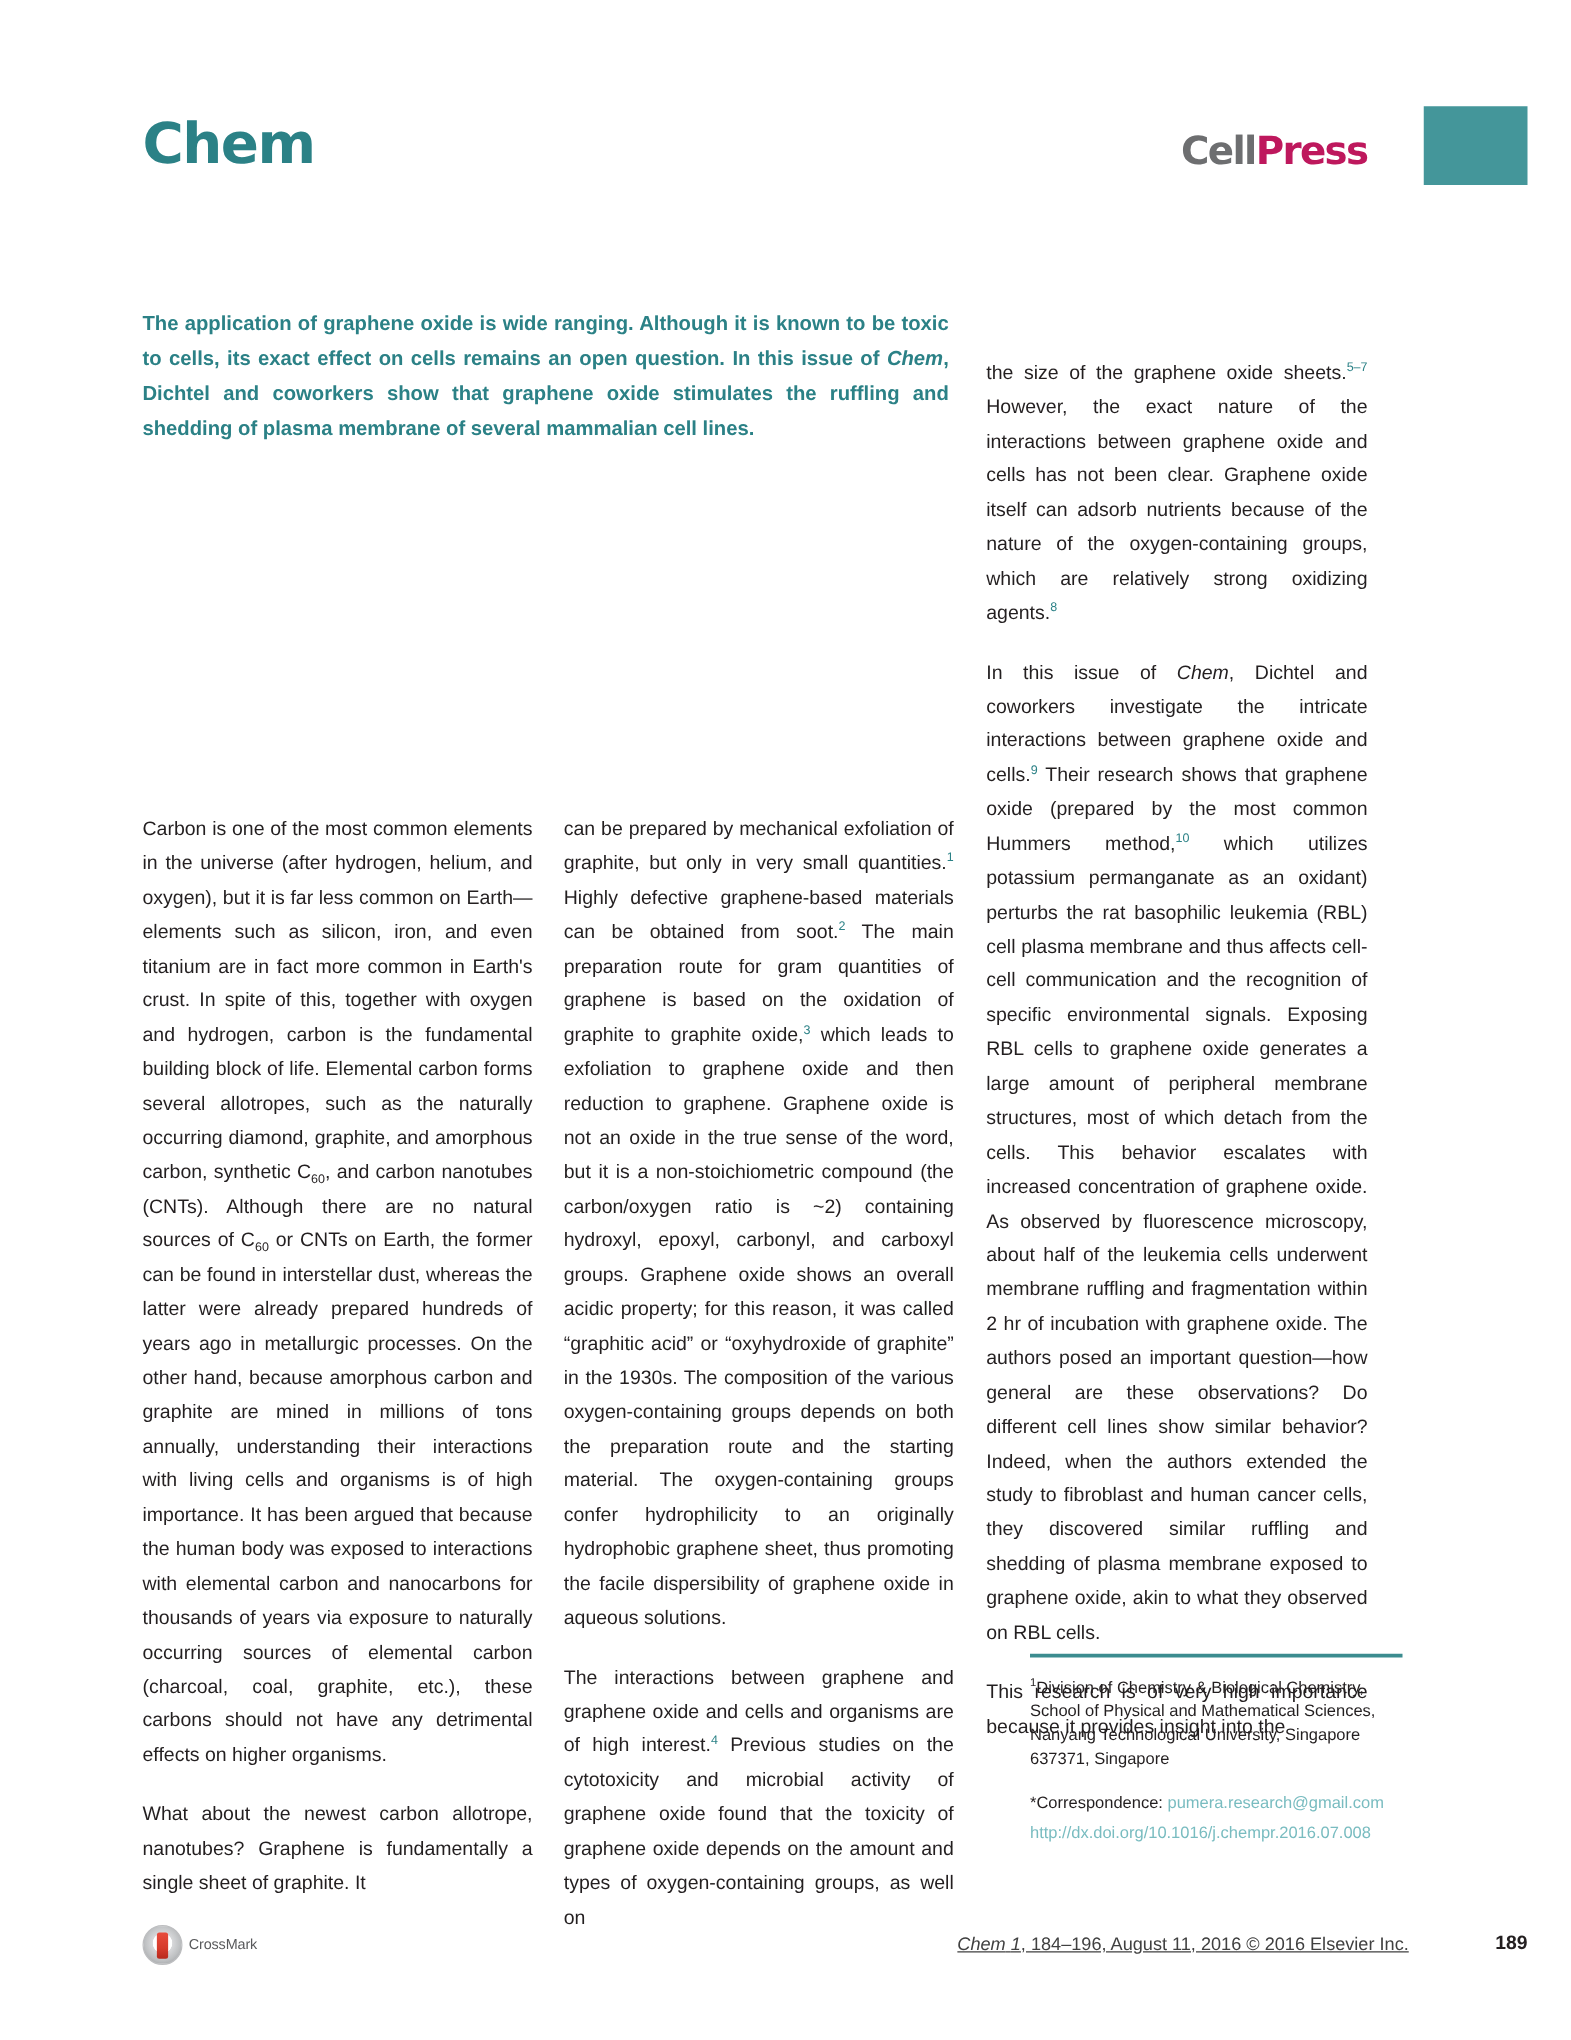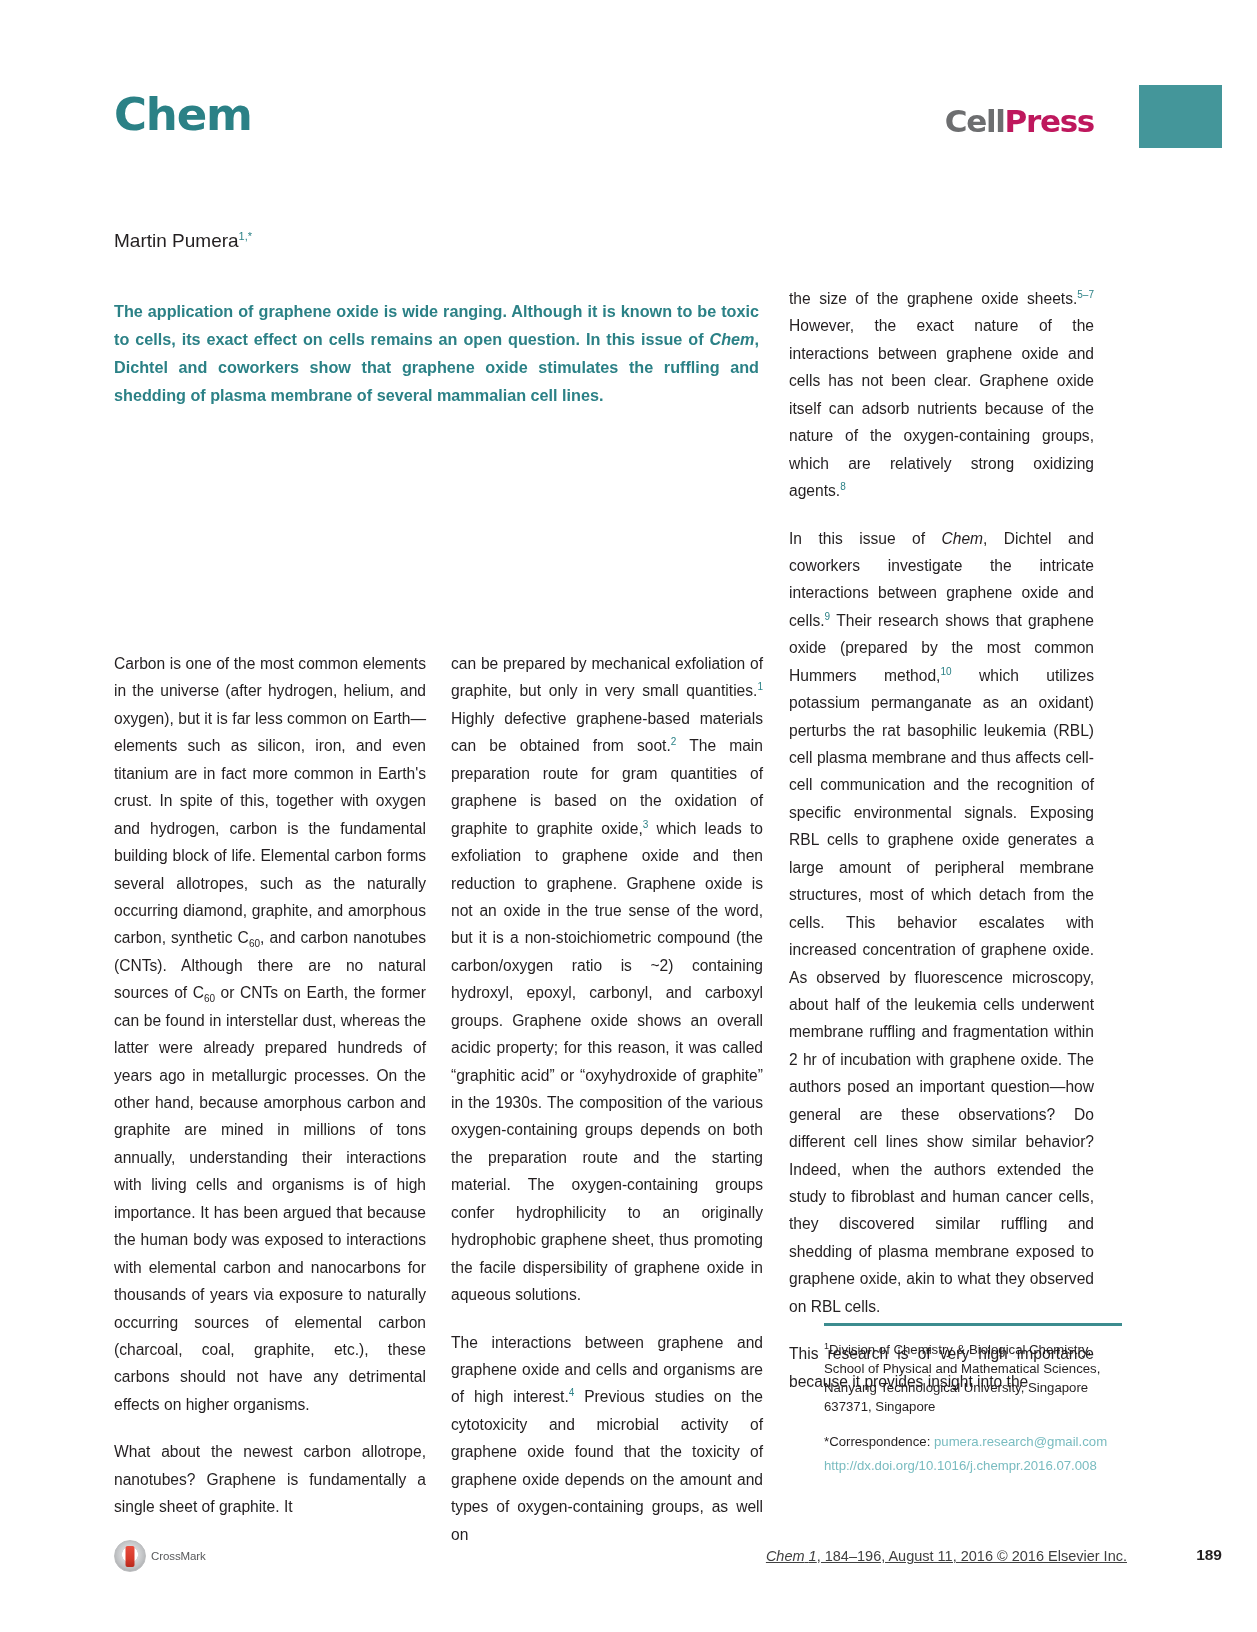--- a/index.html
+++ b/index.html
@@ -228,23 +228,20 @@
 
 <div class="masthead">
   <div class="journal-logo">Chem</div>
   <div class="cellpress-logo">
     <span class="cp-cell">Cell</span><span class="cp-press">Press</span>
   </div>
   <div class="cellpress-block"></div>
 </div>
 
 <div class="title-area">
-  <div class="authors">
-    <span>Martin Pumera</span><sup>1,*</sup>
-  </div>
   <div class="blurb">
     <span>The application of graphene oxide is wide ranging. Although it is known to be toxic to cells, its exact effect on cells remains an open question. In this issue of </span><em>Chem</em><span>, Dichtel and coworkers show that graphene oxide stimulates the ruffling and shedding of plasma membrane of several mammalian cell lines.</span>
   </div>
 </div>
 
 <div class="col" id="col1">
   <p><span>Carbon is one of the most common elements in the universe (after hydrogen, helium, and oxygen), but it is far less common on Earth—elements such as silicon, iron, and even titanium are in fact more common in Earth's crust. In spite of this, together with oxygen and hydrogen, carbon is the fundamental building block of life. Elemental carbon forms several allotropes, such as the naturally occurring diamond, graphite, and amorphous carbon, synthetic C</span><sub>60</sub><span>, and carbon nanotubes (CNTs). Although there are no natural sources of C</span><sub>60</sub><span> or CNTs on Earth, the former can be found in interstellar dust, whereas the latter were already prepared hundreds of years ago in metallurgic processes. On the other hand, because amorphous carbon and graphite are mined in millions of tons annually, understanding their interactions with living cells and organisms is of high importance. It has been argued that because the human body was exposed to interactions with elemental carbon and nanocarbons for thousands of years via exposure to naturally occurring sources of elemental carbon (charcoal, coal, graphite, etc.), these carbons should not have any detrimental effects on higher organisms.</span></p>
   <p>What about the newest carbon allotrope, nanotubes? Graphene is fundamentally a single sheet of graphite. It</p>
 </div>
 

